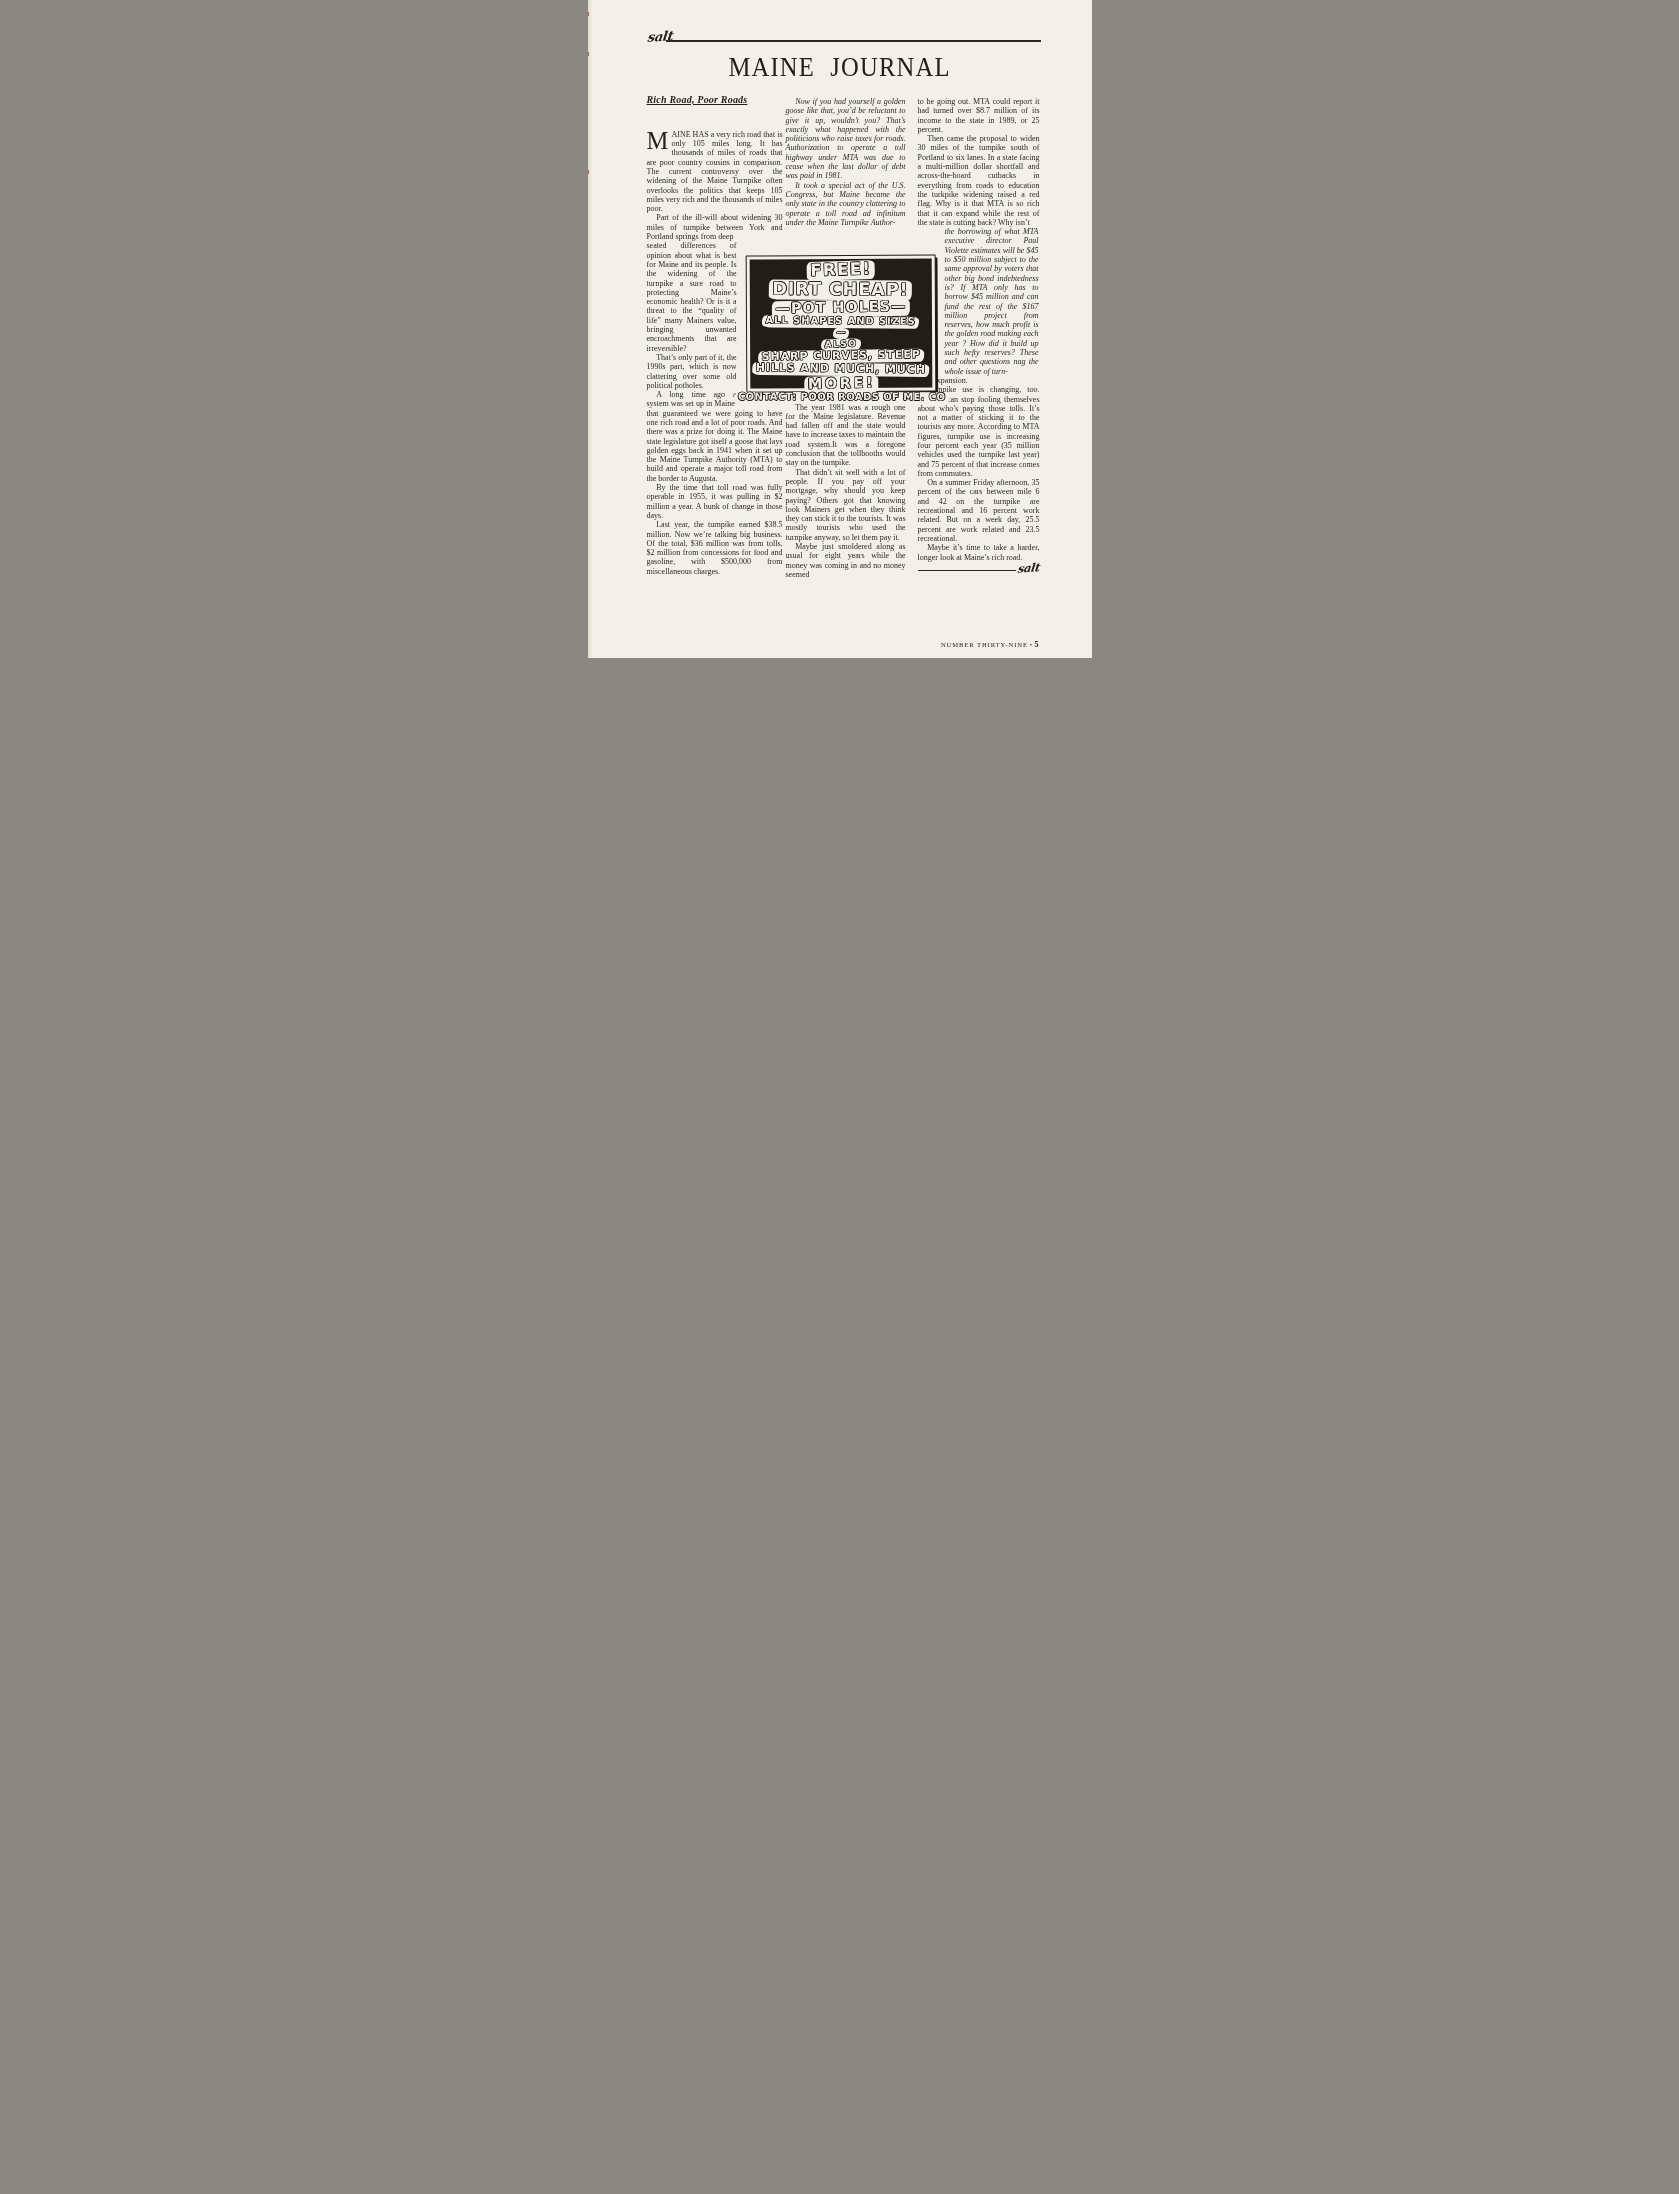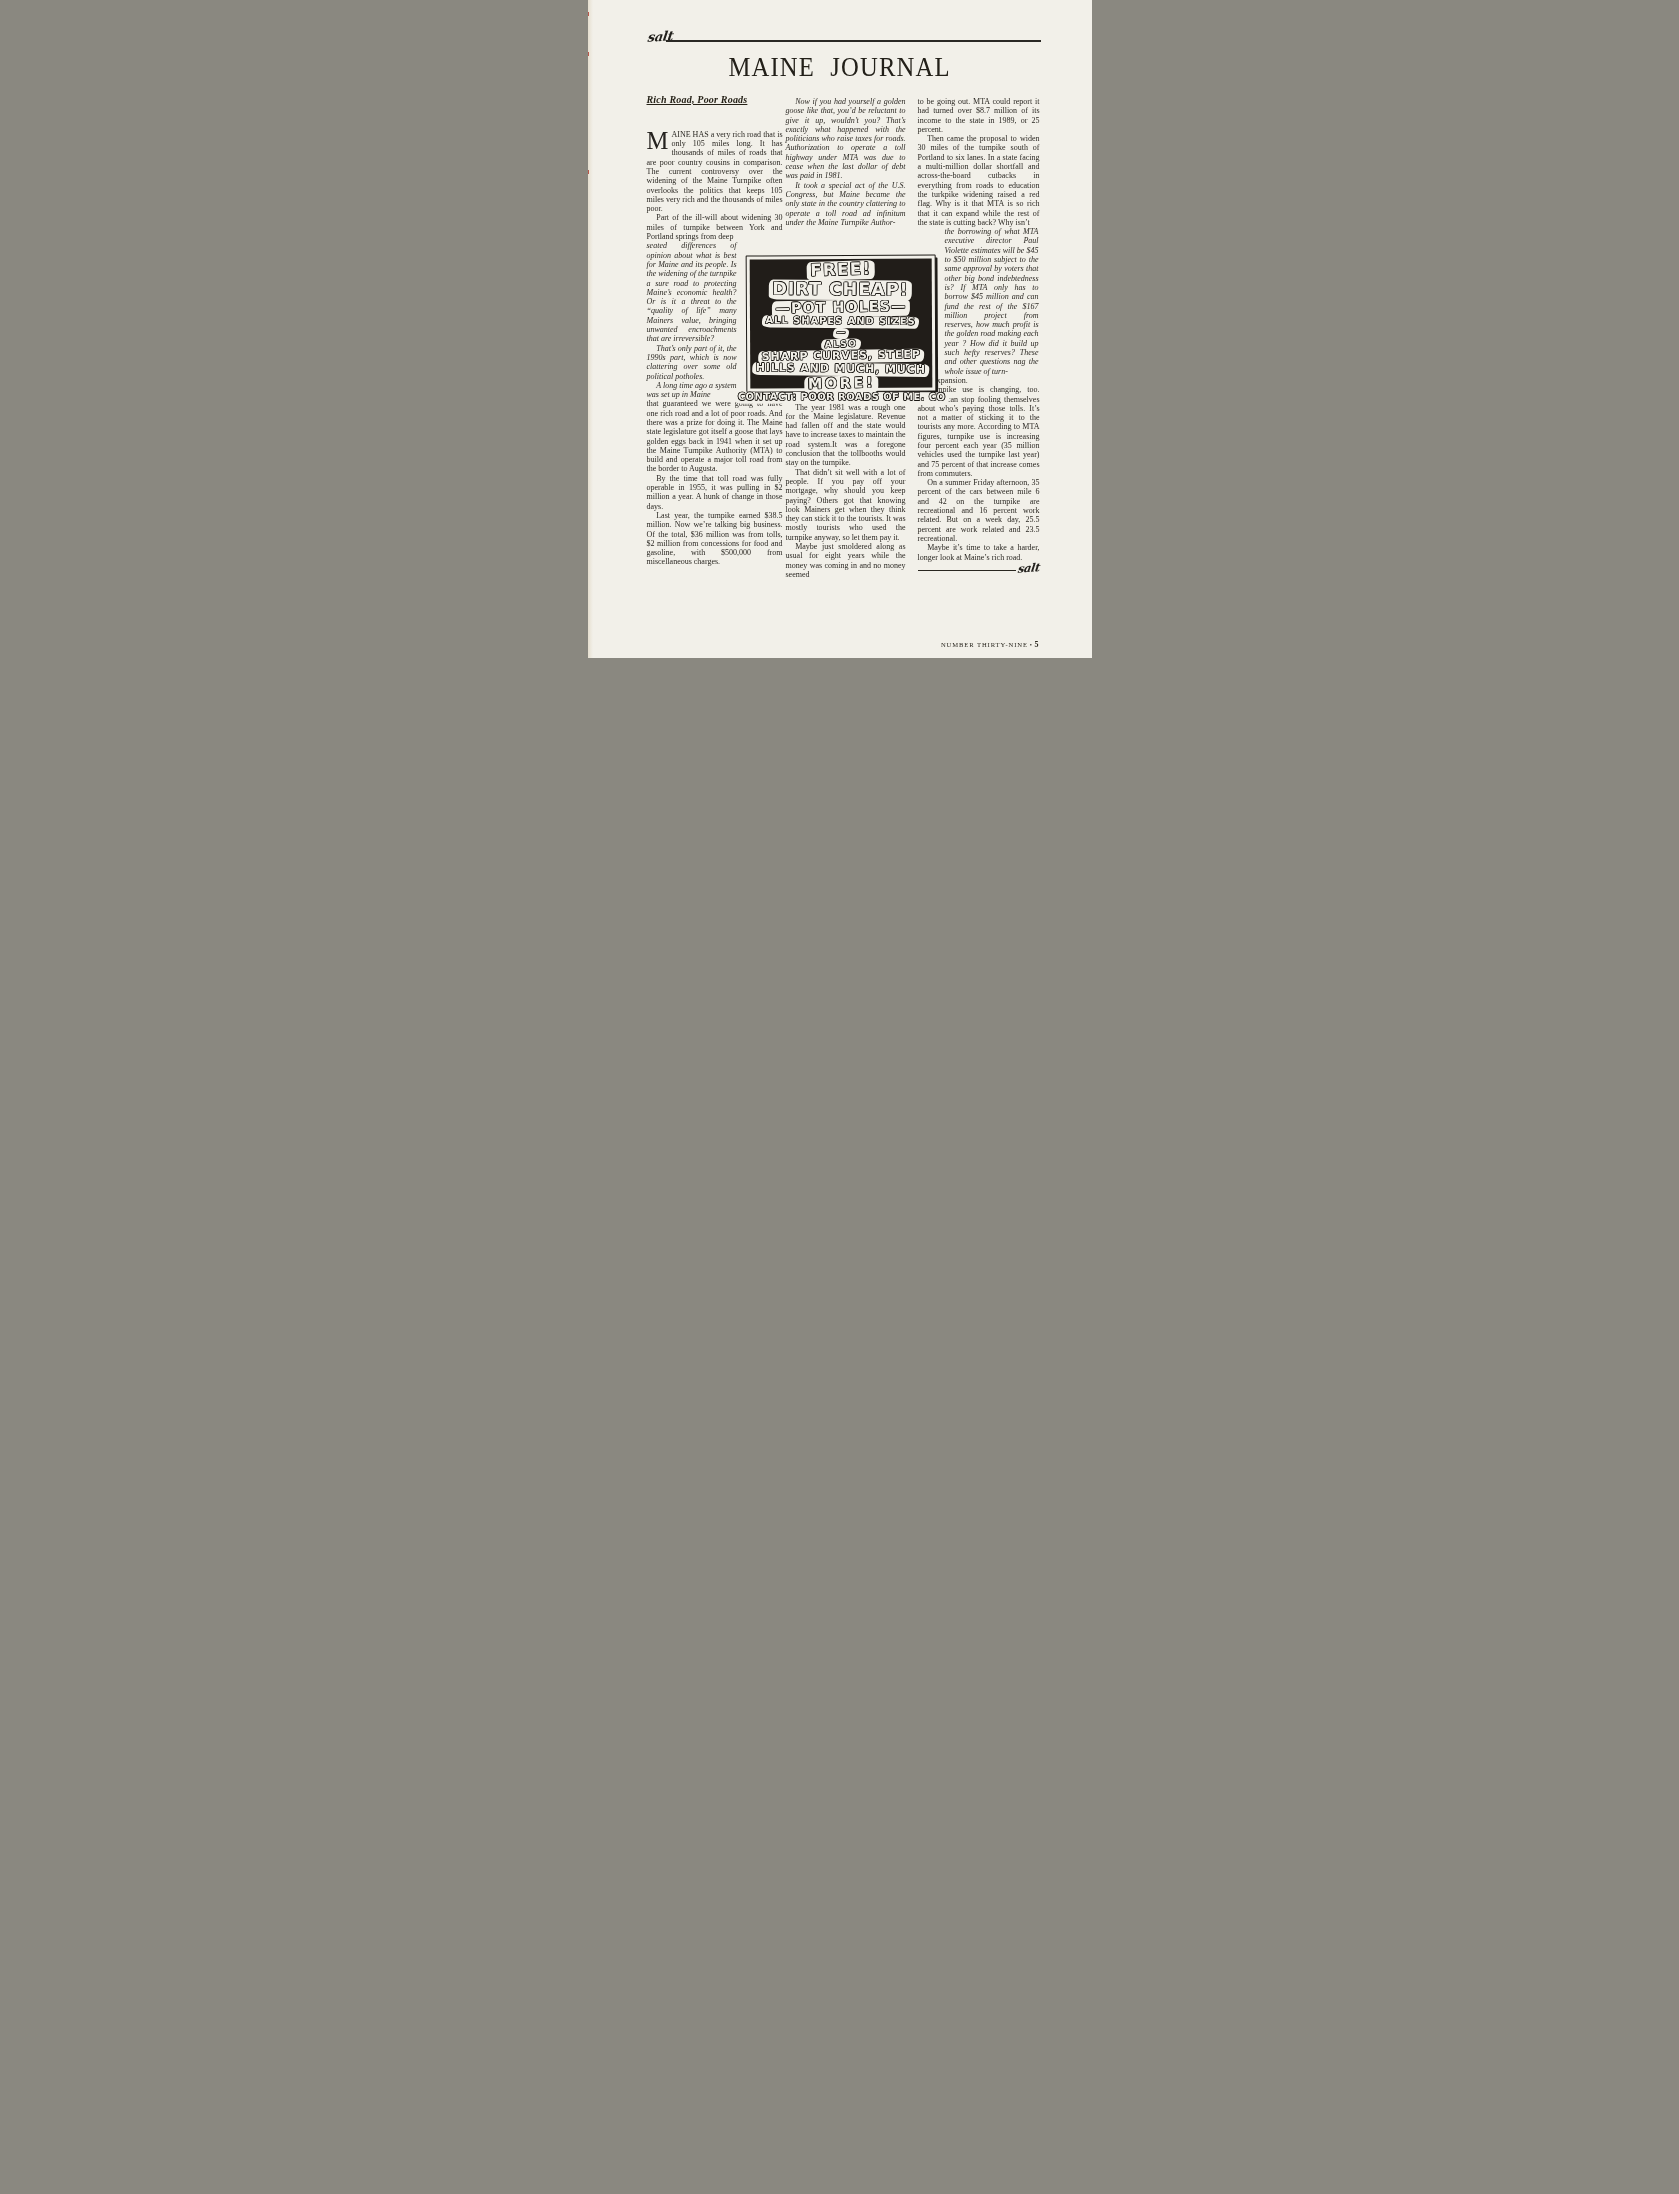--- a/index.html
+++ b/index.html
@@ -47,21 +47,21 @@
   .col2b{left:198px;top:384px;width:120px;}
   .col3{left:330px;top:97px;width:122px;}
   .heading{
     font-style:italic;font-weight:600;font-size:10px;
     letter-spacing:0.2px;margin:0 0 25.5px 0;text-align:left;color:#262218;text-decoration:underline;
   }
   .dropcap{
     float:left;font-size:24.6px;line-height:19.3px;
     padding:0.9px 3.1px 0 0;font-weight:400;color:#262320;
   }
-  .narrowwrap{width:90px;font-style:italic;}
+  .narrowwrap{width:90px;}
   .indentwrap{margin-left:27px;width:94px;font-style:italic;}
 
   
   .sig-row{display:flex;align-items:center;margin-top:6.1px;}
   .endrule{flex:1;height:1.3px;background:#29261f;}
   .sig{font-size:11.4px;margin-left:1.8px;margin-top:-3.5px;}
   .footer{
     position:absolute;top:640px;left:330px;width:121px;
     text-align:right;font-size:6.6px;letter-spacing:0.9px;color:#2a271f;
     white-space:nowrap;

